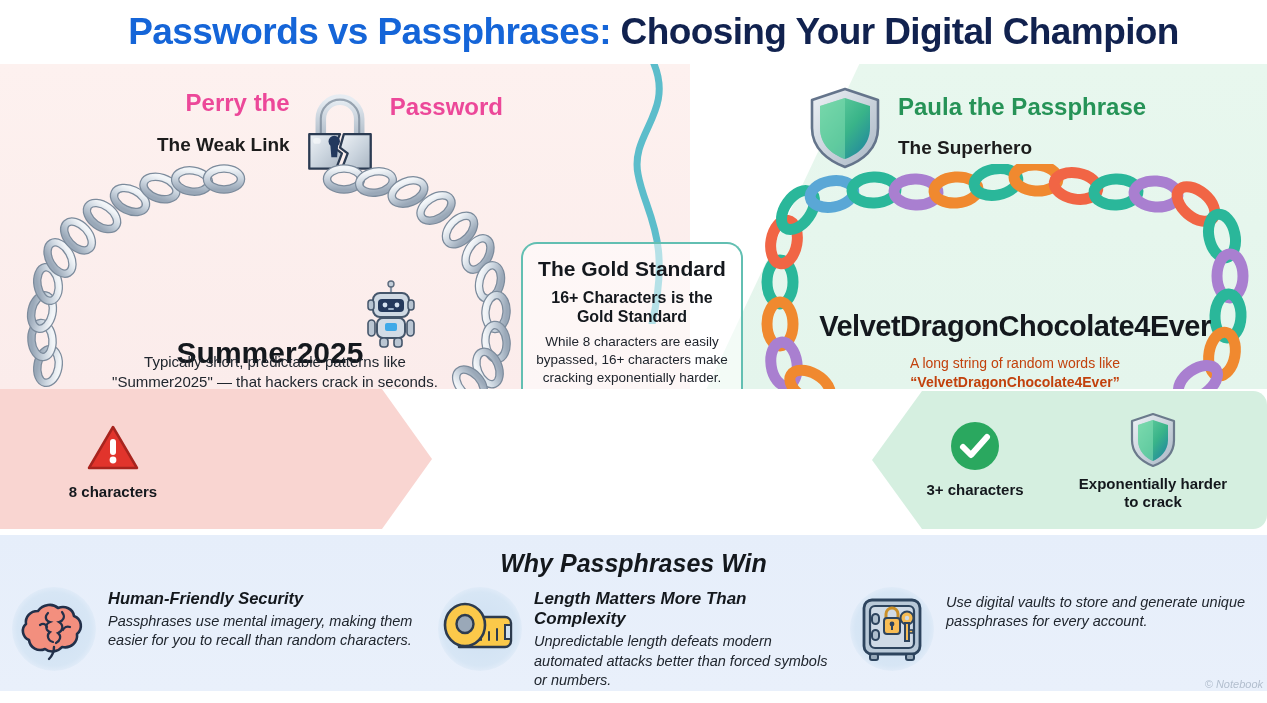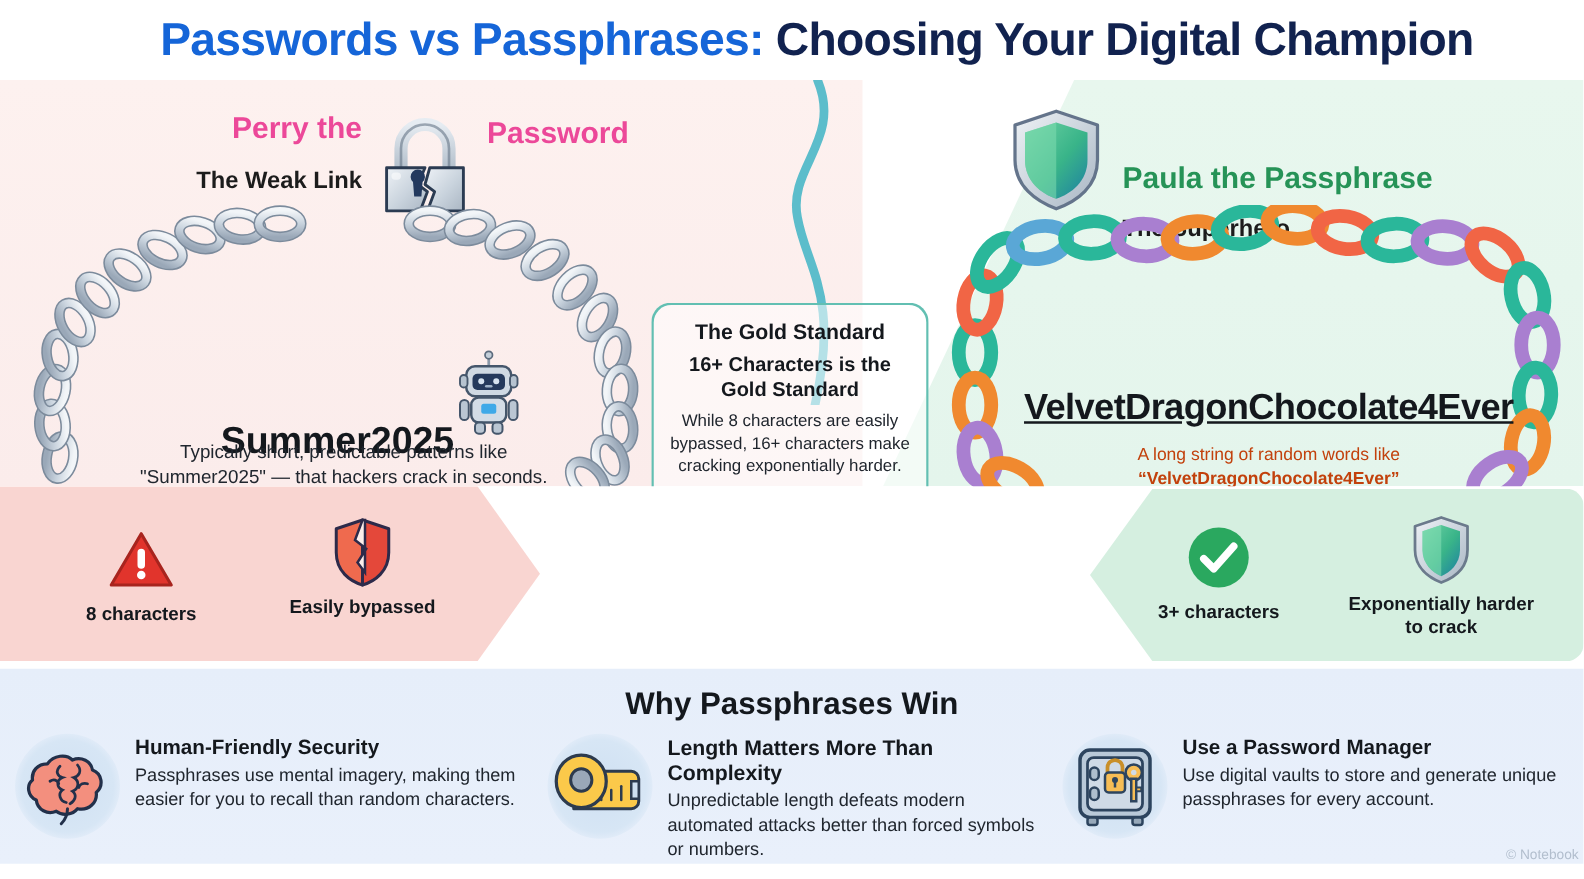--- a/index.html
+++ b/index.html
@@ -77,51 +77,49 @@
 
   
   .paula-head {
     position: absolute; left: 806px; top: 22px;
     display: flex; align-items: flex-start; gap: 14px;
   }
   .shield-ico { width: 78px; height: 84px; }
   .paula-name {
     font-size: 24px; font-weight: bold; color: #269357; line-height: 1.1;
     padding-top: 8px;
-    margin-top: 36px;
   }
   .paula-sub {
     font-size: 19px; font-weight: bold; color: #1c1c1c; line-height: 1.1;
     margin-top: 18px;
   }
   .chain-arc-right { position: absolute; left: 750px; top: 100px; width: 520px; height: 235px; }
   .pp-sample {
     position: absolute; left: 780px; top: 246px; width: 470px;
     text-align: center; font-size: 29px; font-weight: bold; color: #14181d;
     letter-spacing: -0.5px;
-    text-decoration: underline;
   }
   .pp-desc {
     position: absolute; left: 800px; top: 290px; width: 430px;
     text-align: center; font-size: 14px; color: #c2410c; line-height: 1.34;
   }
   .pp-desc b { font-weight: bold; }
 
   
   .gold-card {
     position: absolute; left: 521px; top: 178px; width: 222px; height: 202px;
     background: rgba(255,255,255,0.55);
     border: 2px solid #62bfb2;
     border-radius: 16px;
     border-bottom-left-radius: 0; border-bottom-right-radius: 0;
     border-bottom: none;
     padding: 12px 10px 0 10px;
     text-align: center;
   }
-  .gold-h1 { font-size: 17px; font-weight: bold; color: #14181d; line-height: 1.2; }
+  .gold-h1 { font-size: 21px; font-weight: bold; color: #14181d; line-height: 1.2; }
   .gold-h2 { font-size: 16px; font-weight: bold; color: #14181d; line-height: 1.2; margin-top: 7px; }
   .gold-p { font-size: 13.5px; color: #20262e; line-height: 1.34; margin-top: 6px; }
 
   
   .bands { position: absolute; left: 0; top: 389px; width: 1267px; height: 146px; background:#ffffff; }
   .band-red {
     position: absolute; left: 0; top: 0; width: 432px; height: 140px;
     background: #f9d5d1;
     clip-path: polygon(0 0, 382px 0, 432px 70px, 382px 140px, 0 140px);
     border-top-left-radius: 0;
@@ -135,20 +133,21 @@
   .stat {
     position: absolute; text-align: center; width: 160px;
   }
   .stat-ico { height: 58px; display: flex; align-items: center; justify-content: center; }
   .stat-label { font-size: 15px; font-weight: bold; color: #14181d; line-height: 1.18; margin-top: 6px; }
 
   
   .bottom {
     position: absolute; left: 0; top: 535px; width: 1267px; height: 156px;
     background: linear-gradient(180deg,#e6eefa 0%, #e9f0fb 100%);
+    font-style: italic;
   }
   .bottom-title {
     position: absolute; left: 0; top: 14px; width: 1267px; text-align: center;
     font-size: 25px; font-weight: bold; color: #14181d;
   }
   .tips { position: absolute; left: 0; top: 52px; width: 1267px; display: flex; }
   .tip { display: flex; gap: 12px; align-items: flex-start; }
   .tip-1 { width: 420px; padding-left: 18px; }
   .tip-2 { width: 420px; padding-left: 12px; }
   .tip-3 { width: 420px; padding-left: 10px; }
@@ -357,30 +356,20 @@
       <div class="stat-ico">
         <svg width="52" height="48" viewBox="0 0 52 48">
           <path d="M26 3 L50 44 H2 Z" fill="#e1342c" stroke="#a8241e" stroke-width="2.5" stroke-linejoin="round"></path>
           <rect x="23" y="15" width="6" height="16" rx="3" fill="#ffffff"></rect>
           <circle cx="26" cy="36" r="3.4" fill="#ffffff"></circle>
         </svg>
       </div>
       <div class="stat-label">8 characters</div>
     </div>
 
-    <div class="stat" style="left:210px; top:24px;">
-      <div class="stat-ico">
-        <svg width="50" height="56" viewBox="0 0 50 56">
-          <path d="M25 2 L46 9 v19 c0 15 -11 23 -21 26 V2 Z" fill="#e4483a" stroke="#2d2a4a" stroke-width="2.4" stroke-linejoin="round"></path>
-          <path d="M25 2 L4 9 v19 c0 15 11 23 21 26 V2 Z" fill="#ef6a4e" stroke="#2d2a4a" stroke-width="2.4" stroke-linejoin="round"></path>
-          <path d="M25 2 L19 18 l9 7 -7 11 6 8 V2 Z" fill="#fdeeea" stroke="#2d2a4a" stroke-width="2"></path>
-        </svg>
-      </div>
-      <div class="stat-label">Easily bypassed</div>
-    </div>
 
     <div class="stat" style="left:895px; top:28px;">
       <div class="stat-ico">
         <svg width="52" height="52" viewBox="0 0 52 52">
           <circle cx="26" cy="26" r="24" fill="#2aa85f"></circle>
           <path d="M14 27 l8 8 16 -18" fill="none" stroke="#ffffff" stroke-width="6" stroke-linecap="round" stroke-linejoin="round"></path>
         </svg>
       </div>
       <div class="stat-label">3+ characters</div>
     </div>
@@ -468,21 +457,20 @@
               <rect x="34" y="31" width="2" height="5" fill="#2d445e"></rect>
             <circle cx="50" cy="24" r="6.5" fill="#f7bd55" stroke="#2d445e" stroke-width="2"></circle>
             <circle cx="50" cy="24" r="2.2" fill="#cfdae6"></circle>
             <rect x="48" y="29" width="4" height="18" fill="#f7bd55" stroke="#2d445e" stroke-width="2"></rect>
             <rect x="52" y="36" width="4" height="3" fill="#f7bd55" stroke="#2d445e" stroke-width="1.6"></rect>
             <rect x="13" y="60" width="8" height="6" rx="2" fill="#97a9ba" stroke="#2d445e" stroke-width="2"></rect>
             <rect x="49" y="60" width="8" height="6" rx="2" fill="#97a9ba" stroke="#2d445e" stroke-width="2"></rect>
           </svg>
         </div>
         <div class="tip-body">
-          <div class="tip-h">Use a Password Manager</div>
           <div class="tip-p">Use digital vaults to store and generate unique passphrases for every account.</div>
         </div>
       </div>
 
     </div>
 
     <div class="watermark">© Notebook</div>
   </div>
 
 </div>

